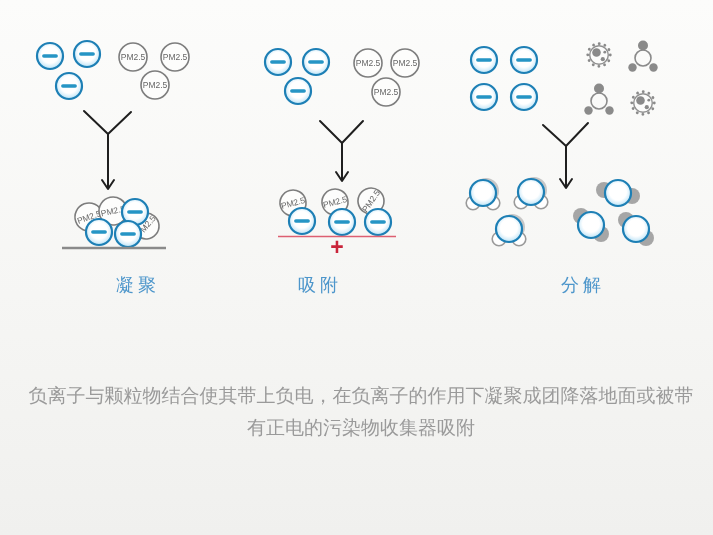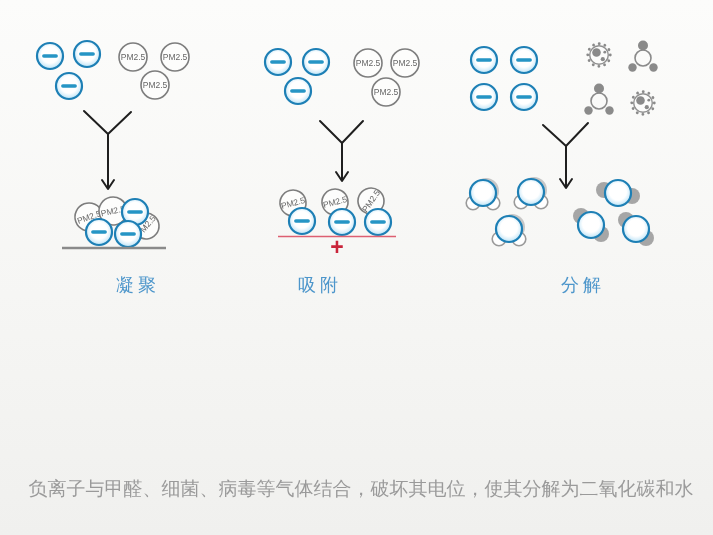--- a/index.html
+++ b/index.html
@@ -198,15 +198,15 @@
         <use href="#sym-water" x="509" y="229"></use>
         <use href="#sym-co2h" x="618" y="193"></use>
         <use href="#sym-co2d" x="591" y="225"></use>
         <use href="#sym-co2d" x="636" y="229"></use>
       </g>
 
       <text class="glabel" x="583" y="291">分解</text>
     </g>
   </svg>
 
-  <div class="para para-2">负离子与甲醛、细菌、病毒等气体结合，破坏其电位，使其分解为二氧化碳和水</div>
+  <div class="para para-1">负离子与颗粒物结合使其带上负电，在负离子的作用下凝聚成团降落地面或被带有正电的污染物收集器吸附</div>
 
 </div>
 
 </body></html>

